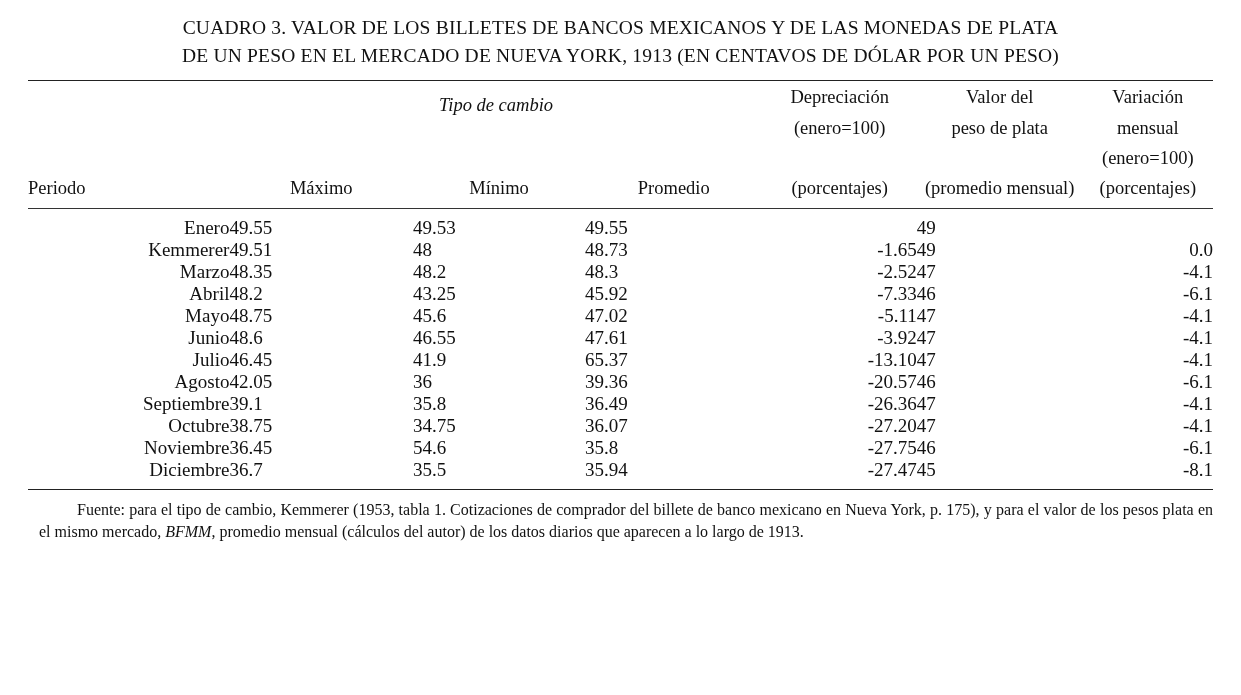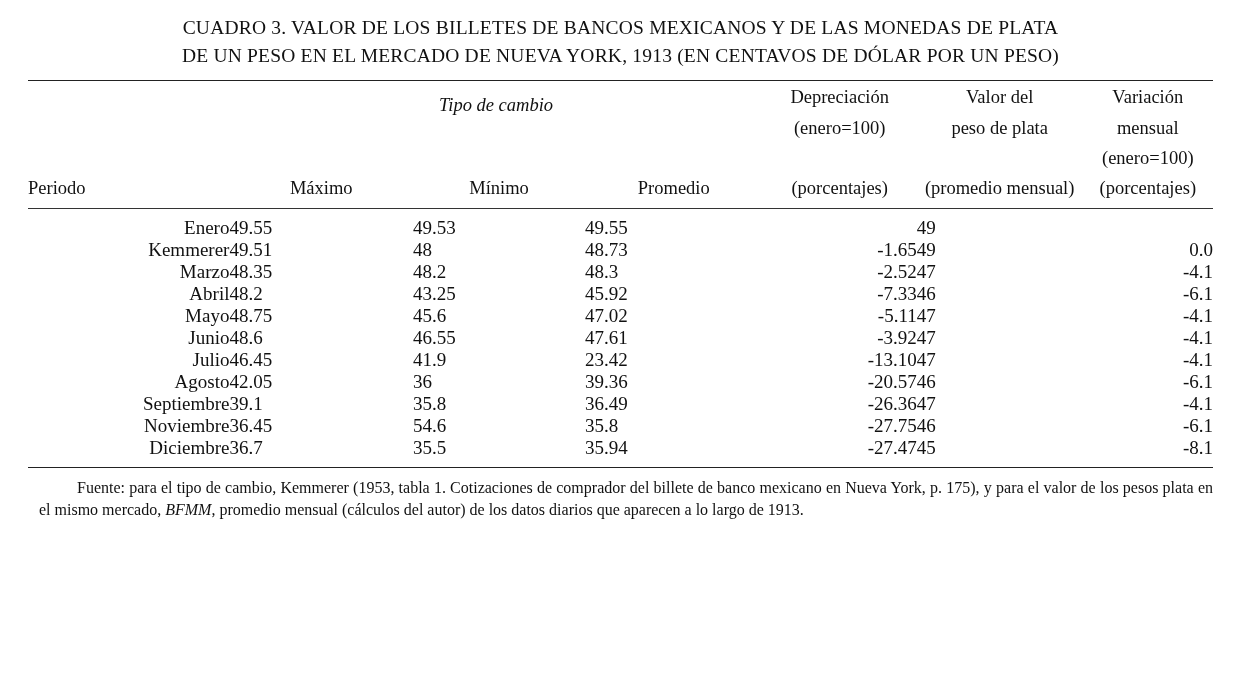--- a/index.html
+++ b/index.html
@@ -244,21 +244,21 @@
           <td class="num off-min">46.55</td>
           <td class="num off-prom">47.61</td>
           <td class="num off-dep">-3.92</td>
           <td class="num off-val">47</td>
           <td class="num off-var">-4.1</td>
         </tr>
         <tr class="body-row">
           <td class="period">Julio</td>
           <td class="num off-max">46.45</td>
           <td class="num off-min">41.9</td>
-          <td class="num off-prom">23.42</td>
+          <td class="num off-prom">65.37</td>
           <td class="num off-dep">-13.10</td>
           <td class="num off-val">47</td>
           <td class="num off-var">-4.1</td>
         </tr>
         <tr class="body-row">
           <td class="period">Agosto</td>
           <td class="num off-max">42.05</td>
           <td class="num off-min">36</td>
           <td class="num off-prom">39.36</td>
           <td class="num off-dep">-20.57</td>
@@ -268,20 +268,29 @@
         <tr class="body-row">
           <td class="period">Septiembre</td>
           <td class="num off-max">39.1</td>
           <td class="num off-min">35.8</td>
           <td class="num off-prom">36.49</td>
           <td class="num off-dep">-26.36</td>
           <td class="num off-val">47</td>
           <td class="num off-var">-4.1</td>
         </tr>
         <tr class="body-row">
+          <td class="period">Octubre</td>
+          <td class="num off-max">38.75</td>
+          <td class="num off-min">34.75</td>
+          <td class="num off-prom">36.07</td>
+          <td class="num off-dep">-27.20</td>
+          <td class="num off-val">47</td>
+          <td class="num off-var">-4.1</td>
+        </tr>
+        <tr class="body-row">
           <td class="period">Noviembre</td>
           <td class="num off-max">36.45</td>
           <td class="num off-min">54.6</td>
           <td class="num off-prom">35.8</td>
           <td class="num off-dep">-27.75</td>
           <td class="num off-val">46</td>
           <td class="num off-var">-6.1</td>
         </tr>
         <tr class="body-row">
           <td class="period">Diciembre</td>

